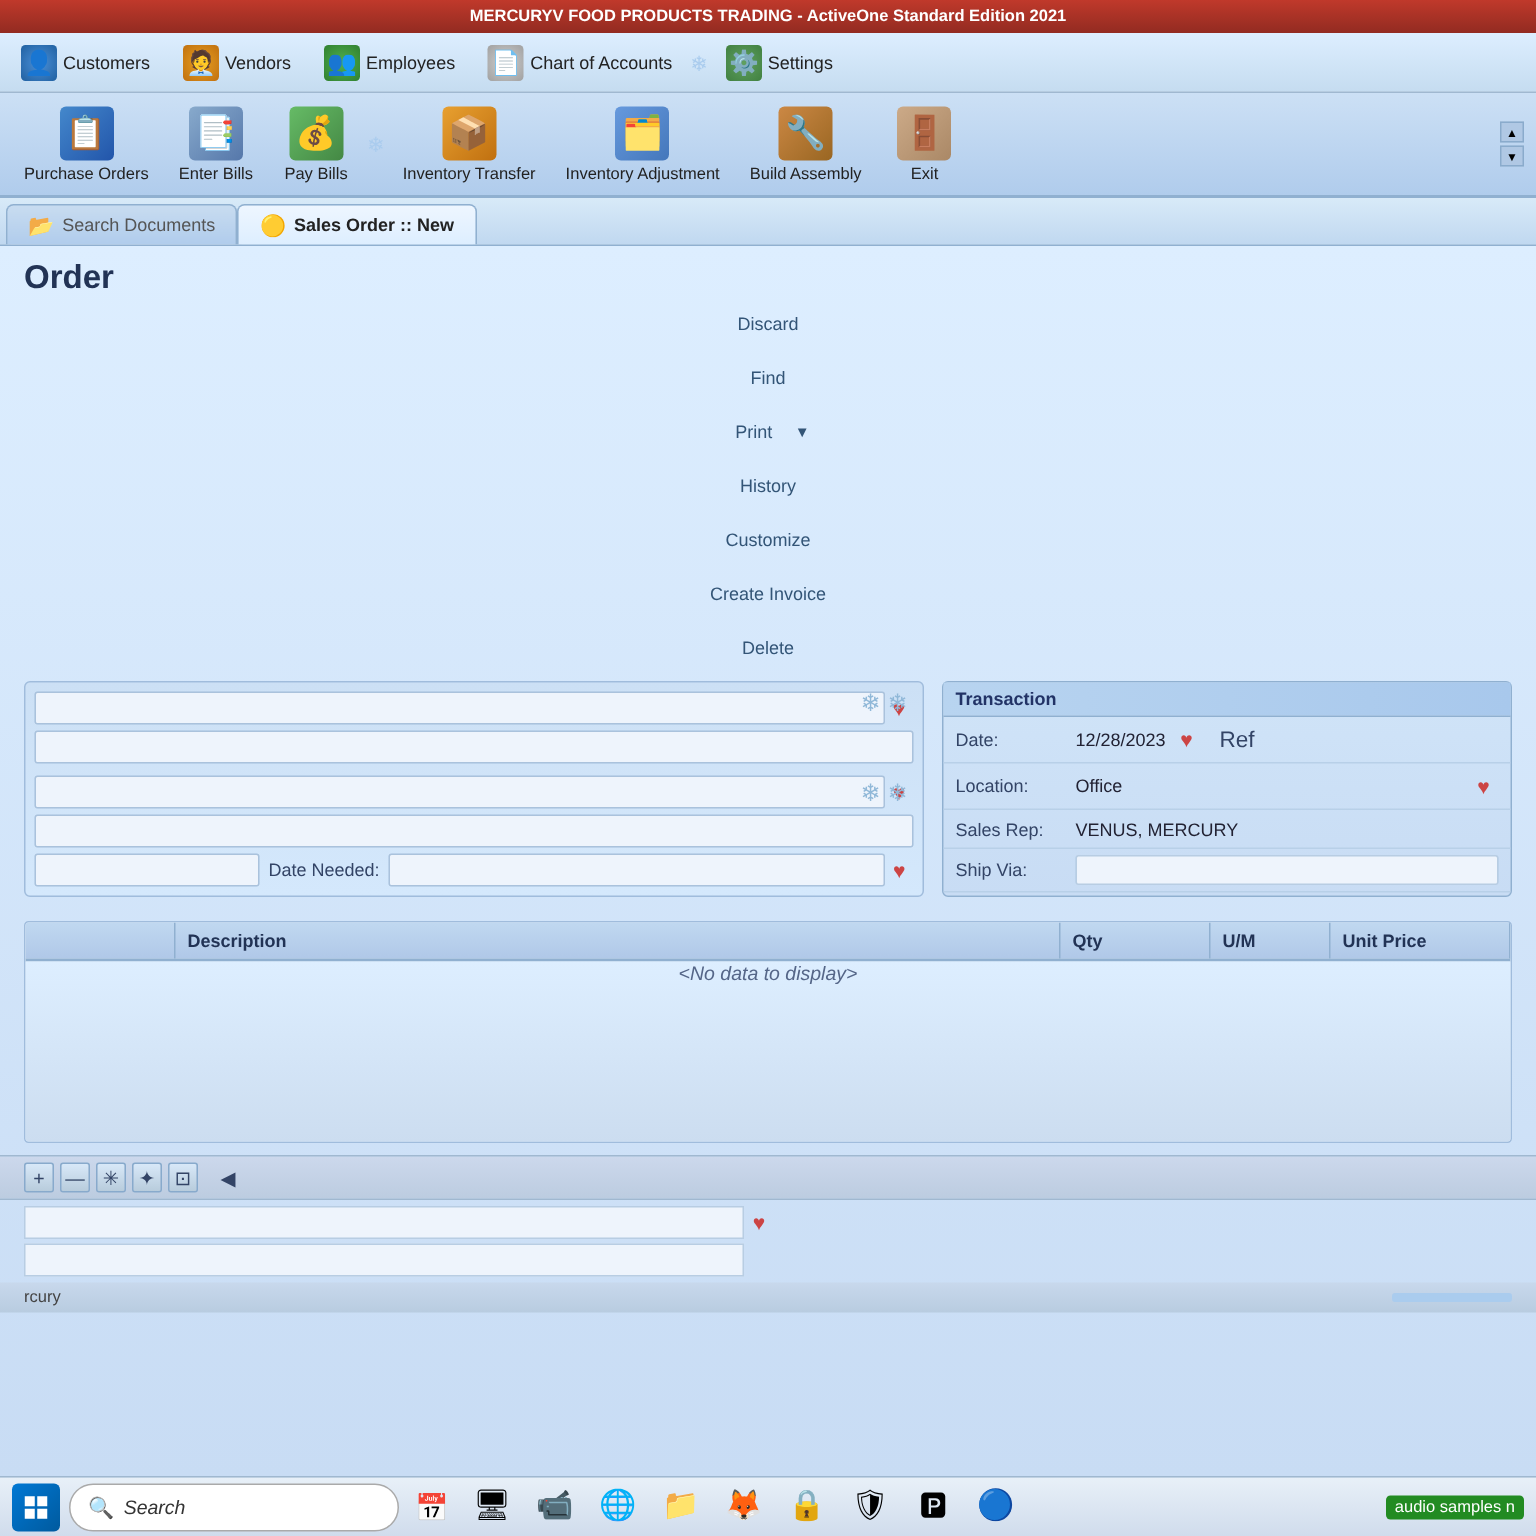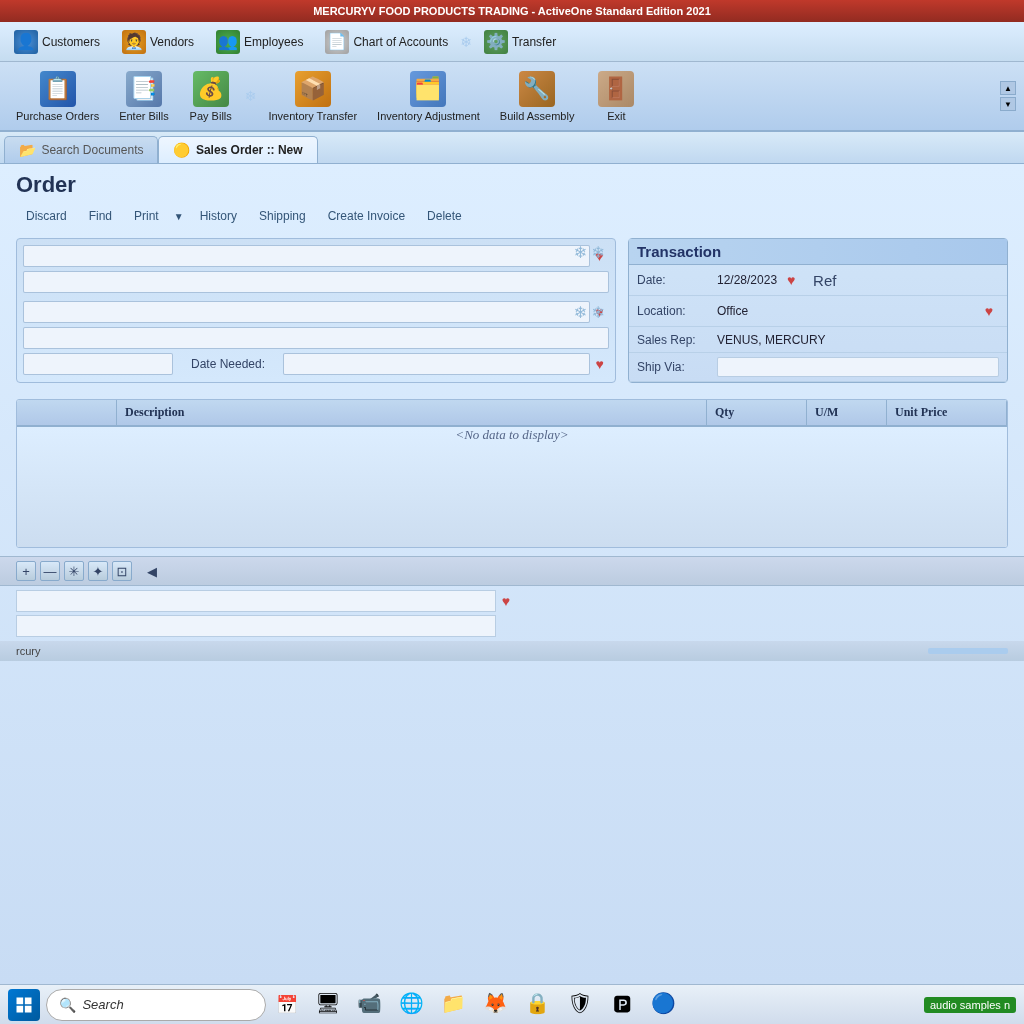--- a/index.html
+++ b/index.html
@@ -157,22 +157,23 @@
       font-size: 22px;
       font-weight: bold;
       color: #223355;
     }
 
     
     #action-bar {
       display: flex;
       align-items: center;
       padding: 4px 16px;
-      gap: 2px;
+      gap: 16px;
       background: transparent;
+      flex-direction: column;
     }
     .action-btn {
       padding: 3px 10px;
       font-size: 12px;
       cursor: pointer;
       color: #335577;
       background: transparent;
       border: none;
       border-radius: 2px;
     }
@@ -240,40 +241,40 @@
       cursor: pointer;
       color: #cc4444;
       font-size: 14px;
       display: flex;
       align-items: center;
       justify-content: center;
     }
     .date-needed-row {
       display: flex;
       align-items: center;
-      gap: 18px;
+      gap: 6px;
       margin-top: 4px;
     }
     .date-needed-label {
       font-size: 12px;
       color: #334466;
       white-space: nowrap;
     }
 
     
     #right-panel {
       width: 380px;
       background: linear-gradient(to bottom, #d0e4f8, #c8dcf4);
       border: 1px solid #90b0d0;
       border-radius: 4px;
     }
     .panel-section-header {
       background: linear-gradient(to right, #b8d4f0, #a8c8ec);
       padding: 4px 8px;
-      font-size: 15px;
+      font-size: 12px;
       font-weight: bold;
       color: #223366;
       border-bottom: 1px solid #90b0d0;
     }
     .panel-row {
       display: flex;
       align-items: center;
       padding: 4px 8px;
       border-bottom: 1px solid #b8d0e8;
       min-height: 26px;
@@ -309,21 +310,20 @@
       margin-left: 8px;
     }
 
     
     #table-area {
       margin: 8px 16px;
       background: #e8f4ff;
       border: 1px solid #a0bcdc;
       border-radius: 3px;
       overflow: hidden;
-      font-family: Liberation Serif, serif;
     }
     .table-header {
       display: flex;
       background: linear-gradient(to bottom, #c0d8f0, #b0c8e8);
       border-bottom: 2px solid #90b0d0;
     }
     .th {
       padding: 5px 8px;
       font-size: 12px;
       font-weight: bold;
@@ -516,21 +516,21 @@
     <div class="menu-icon employees">👥</div>
     <span>Employees</span>
   </div>
   <div class="menu-item">
     <div class="menu-icon coa">📄</div>
     <span>Chart of Accounts</span>
   </div>
   <span class="snowflake">❄</span>
   <div class="menu-item">
     <div class="menu-icon settings">⚙️</div>
-    <span>Transfer</span>
+    <span>Settings</span>
   </div>
 </div>
 
 <div id="toolbar">
   <div class="toolbar-btn">
     <div class="toolbar-icon purchase">📋</div>
     <span>Purchase Orders</span>
   </div>
   <div class="toolbar-btn">
     <div class="toolbar-icon bills">📑</div>
@@ -581,21 +581,21 @@
   </div>
 
   <div id="action-bar">
     <button class="action-btn">Discard</button>
     <button class="action-btn">Find</button>
     <div class="print-btn">
       <button class="action-btn">Print</button>
       <button class="print-dropdown">▼</button>
     </div>
     <button class="action-btn">History</button>
-    <button class="action-btn">Shipping</button>
+    <button class="action-btn">Customize</button>
     <button class="action-btn">Create Invoice</button>
     <button class="action-btn">Delete</button>
   </div>
 
   <div id="form-area">
 
     <div id="left-form">
       <div class="snow-overlay">❄ ❄</div>
       <div class="form-row">
         <div class="form-input-with-btn">

